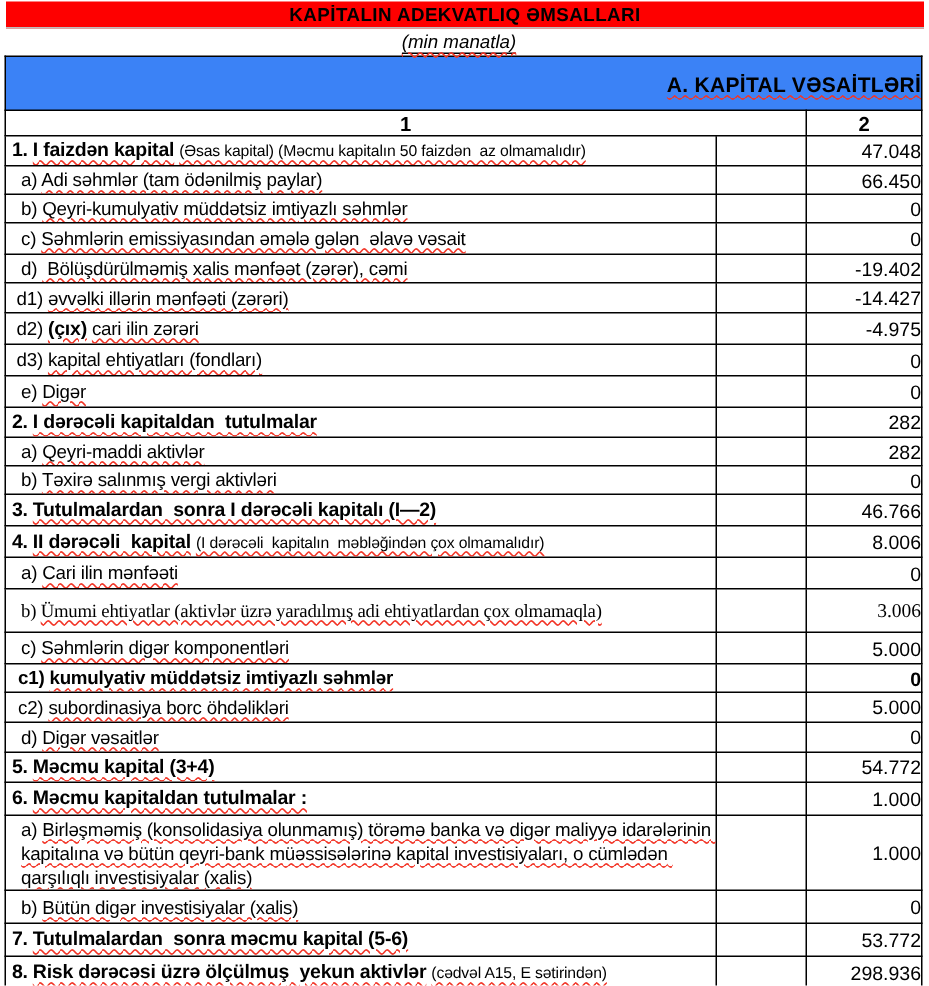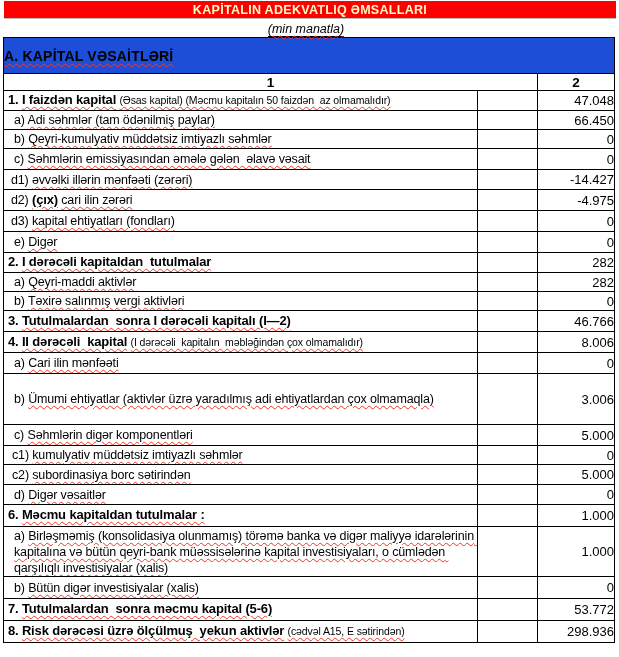--- a/index.html
+++ b/index.html
@@ -9,21 +9,21 @@
     background: #ffffff;
     font-family: "Liberation Sans", sans-serif;
     color: #000;
     overflow: hidden;
   }
   .title-bar {
     margin: 1px 3px 0 4px;
     height: 18px;
     background: #fe0000;
     border-bottom: 1px solid #bdbdbd;
-    color: #fef9c3;
+    color: #000000;
     font-weight: bold;
     font-size: 12.5px;
     letter-spacing: 0.3px;
     text-align: center;
     line-height: 18px;
   }
   .unit-row {
     height: 18px;
     text-align: center;
     padding-right: 7px;
@@ -44,24 +44,24 @@
     margin-left: 3px;
     width: 611px;
   }
   table.cap td {
     border: 1px solid #000;
     padding: 0;
     vertical-align: middle;
     overflow: hidden;
   }
   td.section-hd {
-    background: #1d4ed8;
+    background: #3b82f6;
     font-weight: bold;
     font-size: 14px;
-    text-align: left;
+    text-align: right;
     height: 36px;
     letter-spacing: 0.2px;
   }
   td.col-hd {
     font-weight: bold;
     font-size: 13.5px;
     text-align: center;
     height: 17px;
   }
   td.label {
@@ -126,20 +126,25 @@
       <tr style="height: 19px;">
         <td class="label" style="padding-left: 10px;"><span>b)</span> <span class="sq">Qeyri-kumulyativ müddətsiz imtiyazlı səhmlər</span></td>
         <td class="mid"></td>
         <td class="val">0</td>
       </tr>
       <tr style="height: 21px;">
         <td class="label" style="padding-left: 10px;"><span>c)</span> <span class="sq">Səhmlərin emissiyasından əmələ gələn  əlavə vəsait</span></td>
         <td class="mid"></td>
         <td class="val">0</td>
       </tr>
+      <tr style="height: 19px;">
+        <td class="label" style="padding-left: 10px;"><span>d)</span> <span class="sq"> Bölüşdürülməmiş xalis mənfəət (zərər), cəmi</span></td>
+        <td class="mid"></td>
+        <td class="val">-19.402</td>
+      </tr>
       <tr style="height: 20px;">
         <td class="label" style="padding-left: 7px;"><span>d1)</span> <span class="sq">əvvəlki illərin mənfəəti (zərəri)</span></td>
         <td class="mid"></td>
         <td class="val">-14.427</td>
       </tr>
       <tr style="height: 21px;">
         <td class="label" style="padding-left: 7px;"><span>d2)</span> <span class="b sq">(çıx)</span> <span class="sq">cari ilin zərəri</span></td>
         <td class="mid"></td>
         <td class="val">-4.975</td>
       </tr>
@@ -176,44 +181,49 @@
       <tr style="height: 21px;">
         <td class="label" style="padding-left: 4px;"><span class="b">4.</span> <span class="b sq">II dərəcəli  kapital</span> <span class="note sq">(I dərəcəli  kapitalın  məbləğindən çox olmamalıdır)</span></td>
         <td class="mid"></td>
         <td class="val">8.006</td>
       </tr>
       <tr style="height: 21px;">
         <td class="label" style="padding-left: 10px;"><span>a)</span> <span class="sq">Cari ilin mənfəəti</span></td>
         <td class="mid"></td>
         <td class="val">0</td>
       </tr>
-      <tr style="height: 51px;">
+      <tr style="height: 29px; font-family: Liberation Serif, serif;">
         <td class="label" style="padding-left: 10px;"><span>b)</span> <span class="sq">Ümumi ehtiyatlar (aktivlər üzrə yaradılmış adi ehtiyatlardan çox olmamaqla)</span></td>
         <td class="mid"></td>
         <td class="val">3.006</td>
       </tr>
       <tr style="height: 21px;">
         <td class="label" style="padding-left: 10px;"><span>c)</span> <span class="sq">Səhmlərin digər komponentləri</span></td>
         <td class="mid"></td>
         <td class="val">5.000</td>
       </tr>
-      <tr style="height: 19px;">
+      <tr style="height: 19px; font-weight: bold;">
         <td class="label" style="padding-left: 8px;"><span>c1)</span> <span class="sq">kumulyativ müddətsiz imtiyazlı səhmlər</span></td>
         <td class="mid"></td>
         <td class="val">0</td>
       </tr>
       <tr style="height: 20px;">
-        <td class="label" style="padding-left: 8px;"><span>c2)</span> <span class="sq">subordinasiya borc sətirindən</span></td>
+        <td class="label" style="padding-left: 8px;"><span>c2)</span> <span class="sq">subordinasiya borc öhdəlikləri</span></td>
         <td class="mid"></td>
         <td class="val">5.000</td>
       </tr>
       <tr style="height: 20px;">
         <td class="label" style="padding-left: 10px; margin-top: 11px;"><span>d)</span> <span class="sq">Digər vəsaitlər</span></td>
         <td class="mid"></td>
         <td class="val">0</td>
+      </tr>
+      <tr style="height: 20px;">
+        <td class="label" style="padding-left: 4px;"><span class="b">5.</span> <span class="b sq">Məcmu kapital (3+4)</span></td>
+        <td class="mid"></td>
+        <td class="val">54.772</td>
       </tr>
       <tr style="height: 22px;">
         <td class="label" style="padding-left: 4px;"><span class="b">6.</span> <span class="b sq">Məcmu kapitaldan tutulmalar :</span></td>
         <td class="mid"></td>
         <td class="val">1.000</td>
       </tr>
       <tr style="height: 50px;">
         <td class="label" style="padding-left: 10px;"><span>a)</span> <span class="sq">Birləşməmiş (konsolidasiya olunmamış) törəmə banka və digər maliyyə idarələrinin kapitalına və bütün qeyri-bank müəssisələrinə kapital investisiyaları, o cümlədən qarşılıqlı investisiyalar (xalis)</span></td>
         <td class="mid"></td>
         <td class="val">1.000</td>

